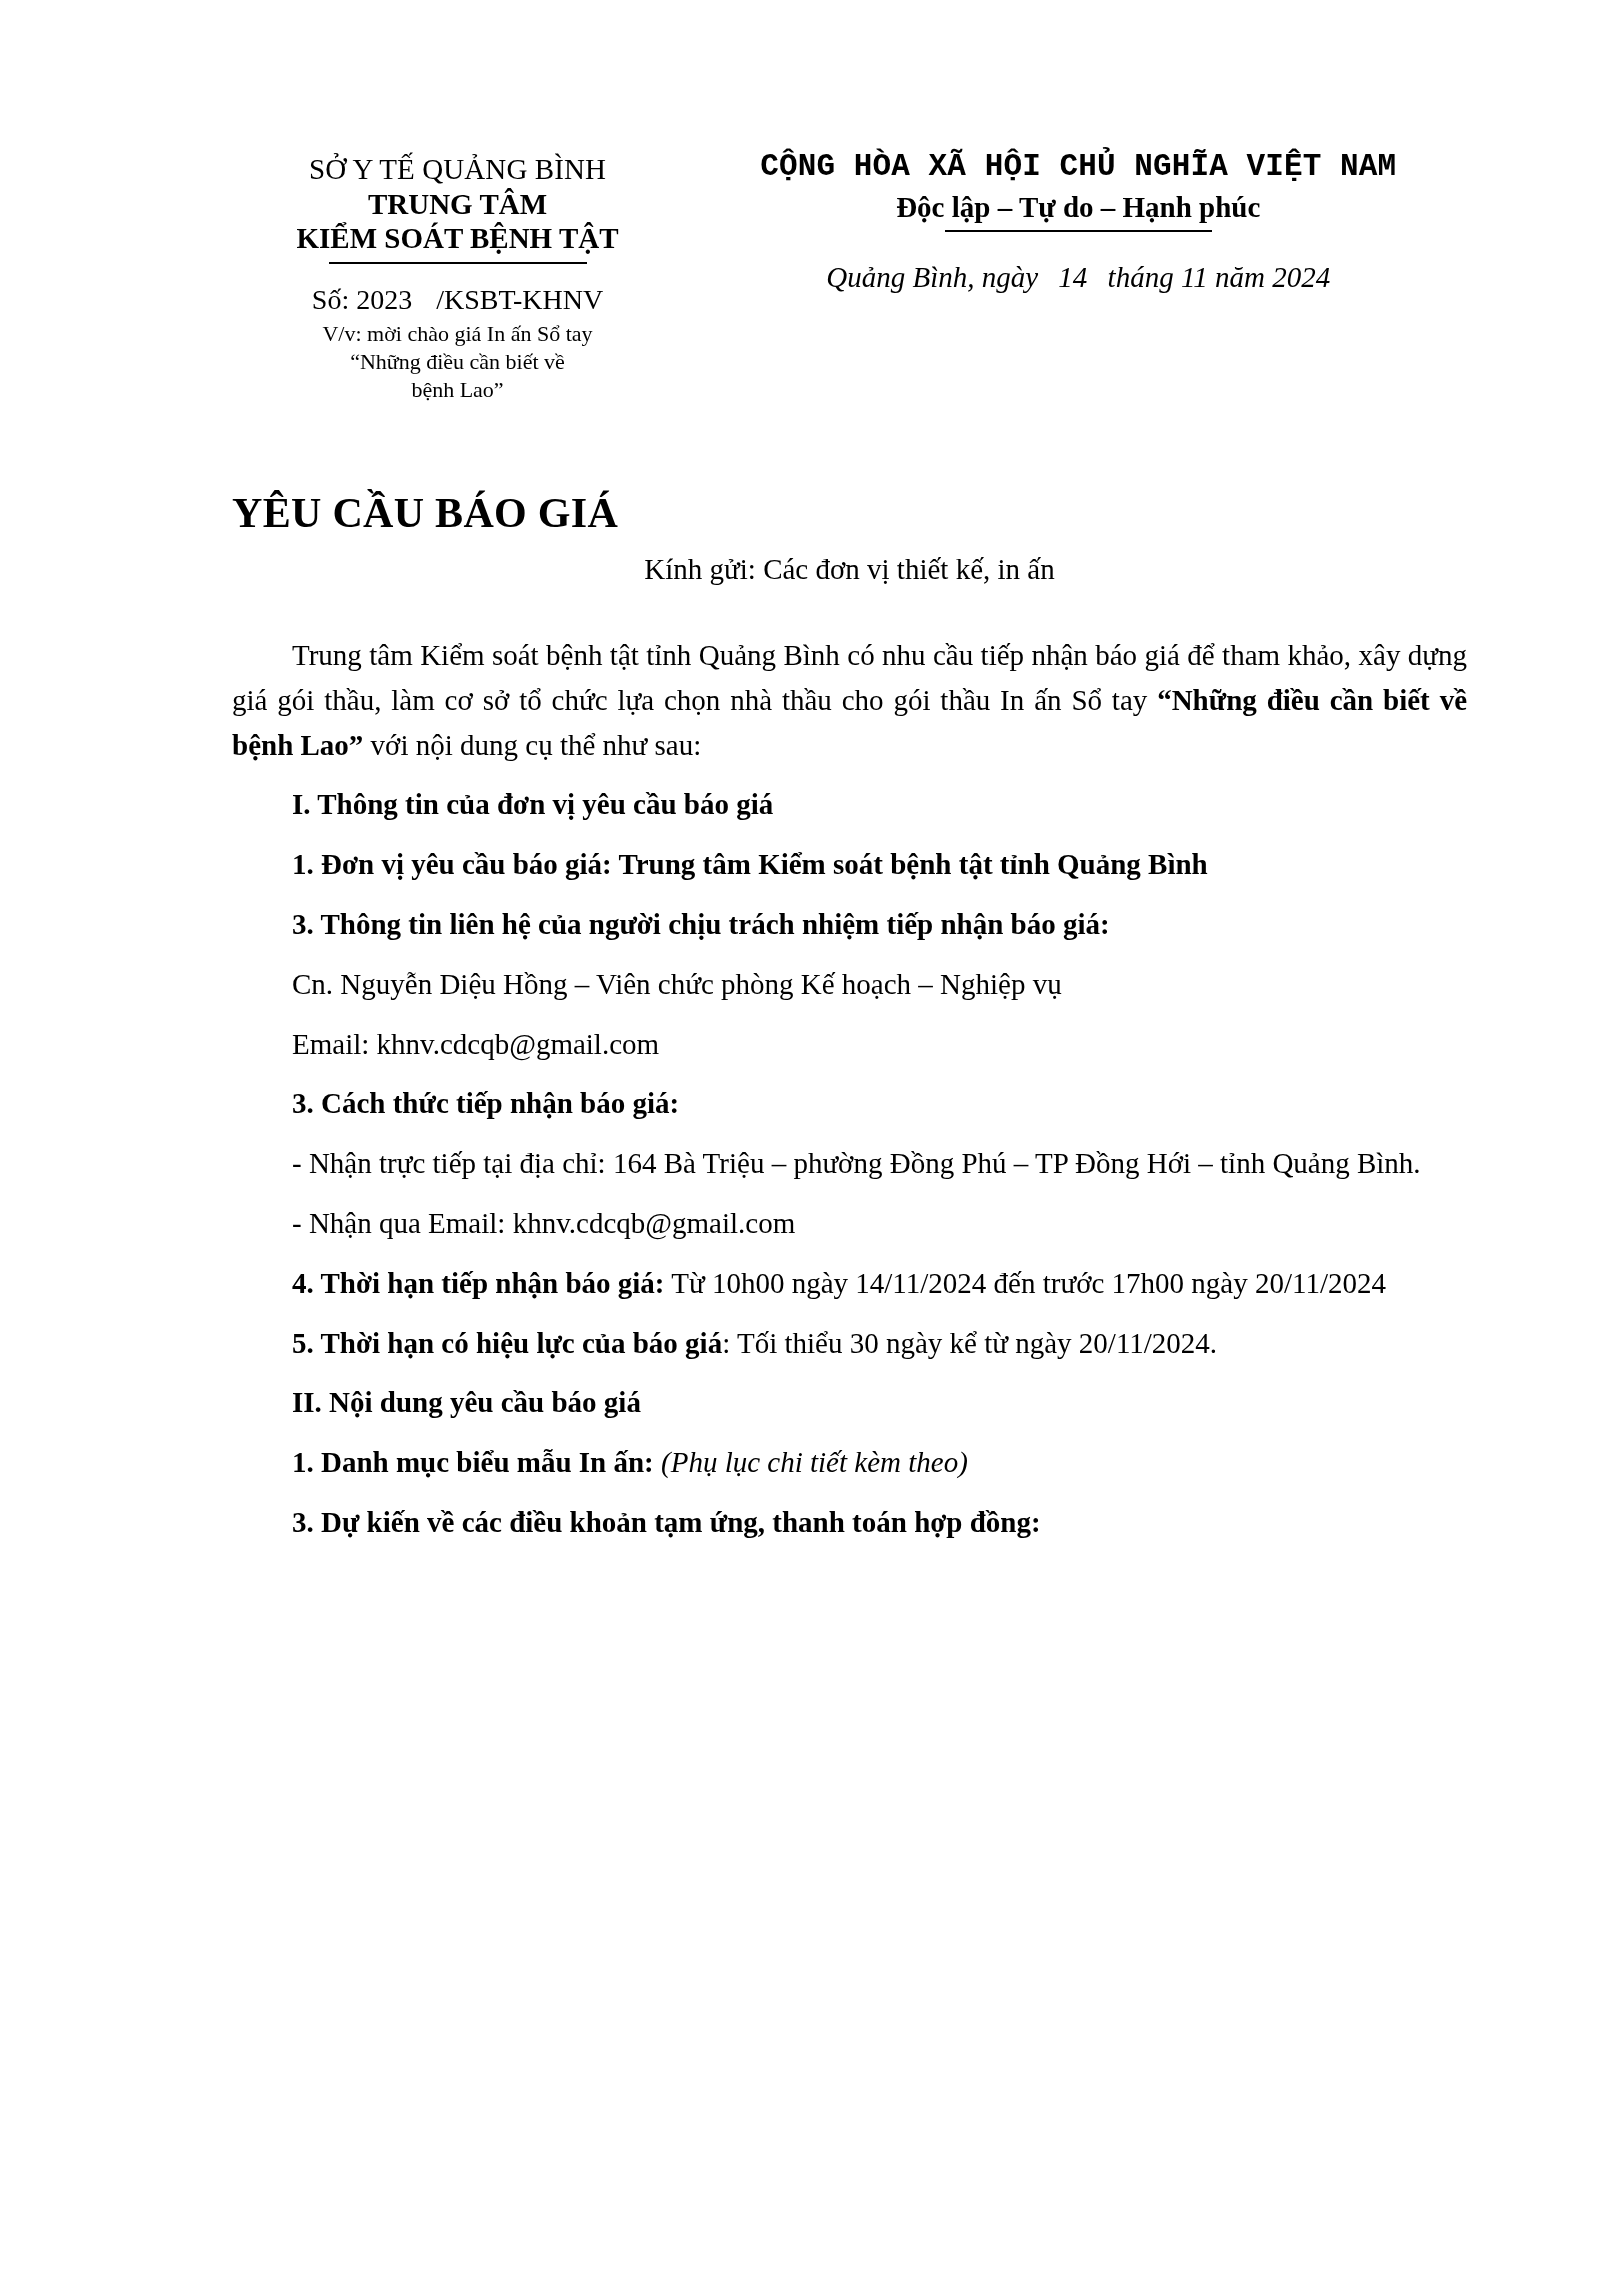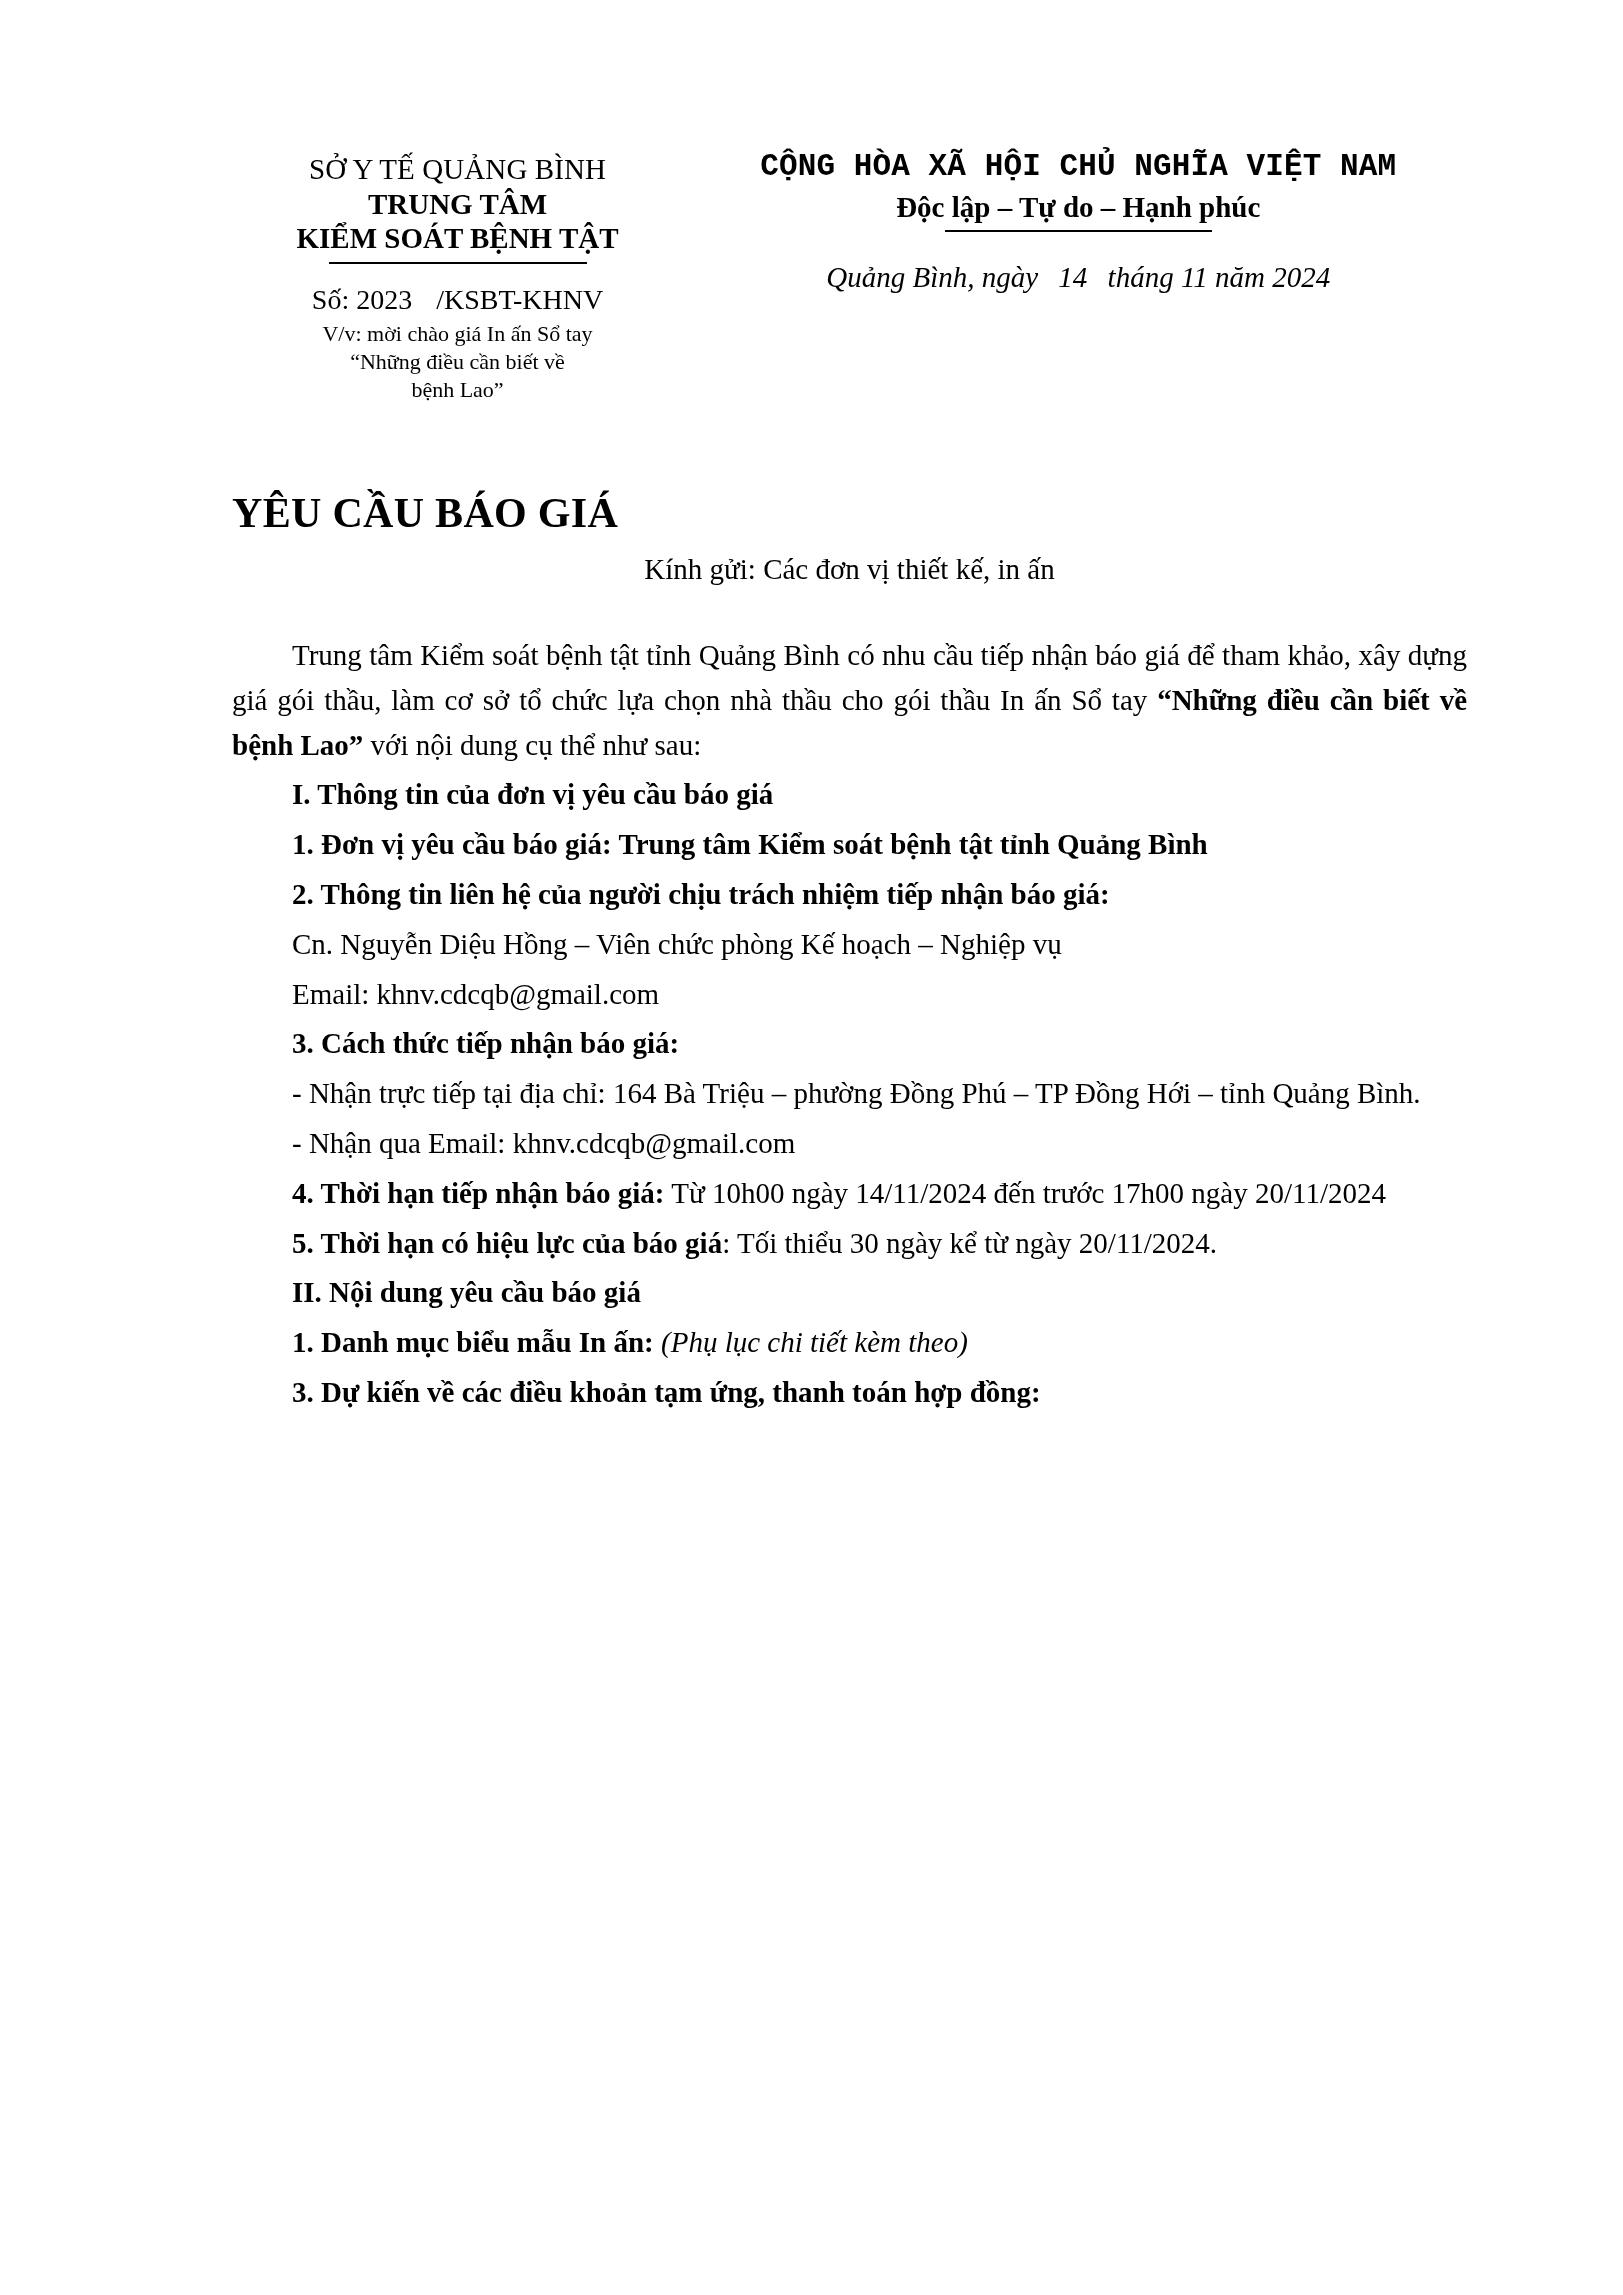--- a/index.html
+++ b/index.html
@@ -137,21 +137,21 @@
   }
 
   p.para {
     margin: 0 0 0 0;
     font-size: 29px;
     line-height: 1.545;
     text-align: justify;
     text-indent: 60px;
     text-justify: inter-word;
   }
-  p.gap-above { margin-top: 5px; }
+  p.gap-above { margin-top: 15px; }
 
   b, strong { font-weight: bold; }
   i, em { font-style: italic; }
 </style>
 </head>
 <body>
 
 <div class="page">
 
   <div class="letterhead">
@@ -196,21 +196,21 @@
   <div class="addressee">Kính gửi: Các đơn vị thiết kế, in ấn</div>
 
   <div class="body-block">
 
     <p class="para"><span>Trung tâm Kiểm soát bệnh tật tỉnh Quảng Bình có nhu cầu tiếp nhận báo giá để tham khảo, xây dựng giá gói thầu, làm cơ sở tổ chức lựa chọn nhà thầu cho gói thầu In ấn Sổ tay </span><b>“Những điều cần biết về bệnh Lao”</b><span> với nội dung cụ thể như sau:</span></p>
 
     <p class="para gap-above"><b>I. Thông tin của đơn vị yêu cầu báo giá</b></p>
 
     <p class="para gap-above"><b>1. Đơn vị yêu cầu báo giá: Trung tâm Kiểm soát bệnh tật tỉnh Quảng Bình</b></p>
 
-    <p class="para gap-above"><b>2. Thông tin liên hệ của người chịu trách nhiệm tiếp nhận báo giá:</b></p>
+    <p class="para gap-above"><b>3. Thông tin liên hệ của người chịu trách nhiệm tiếp nhận báo giá:</b></p>
 
     <p class="para gap-above"><span>Cn. Nguyễn Diệu Hồng – Viên chức phòng Kế hoạch – Nghiệp vụ</span></p>
 
 
     <p class="para gap-above"><span>Email: khnv.cdcqb@gmail.com</span></p>
 
     <p class="para gap-above"><b>3. Cách thức tiếp nhận báo giá:</b></p>
 
     <p class="para gap-above"><span>- Nhận trực tiếp tại địa chỉ: 164 Bà Triệu – phường Đồng Phú – TP Đồng Hới – tỉnh Quảng Bình.</span></p>
 

